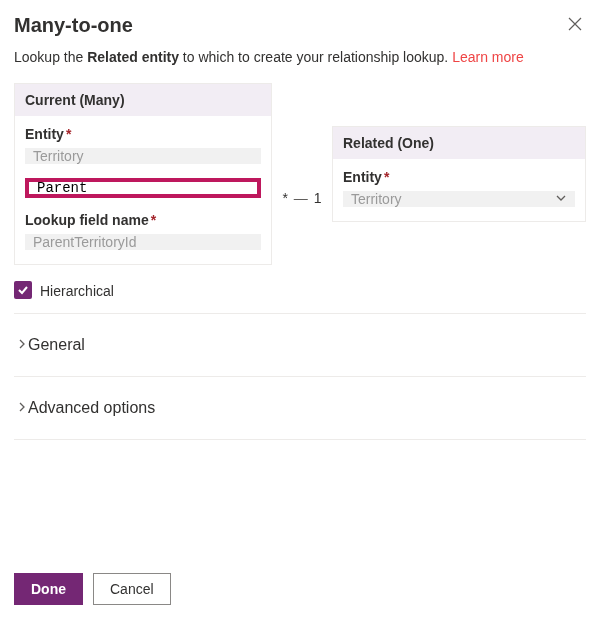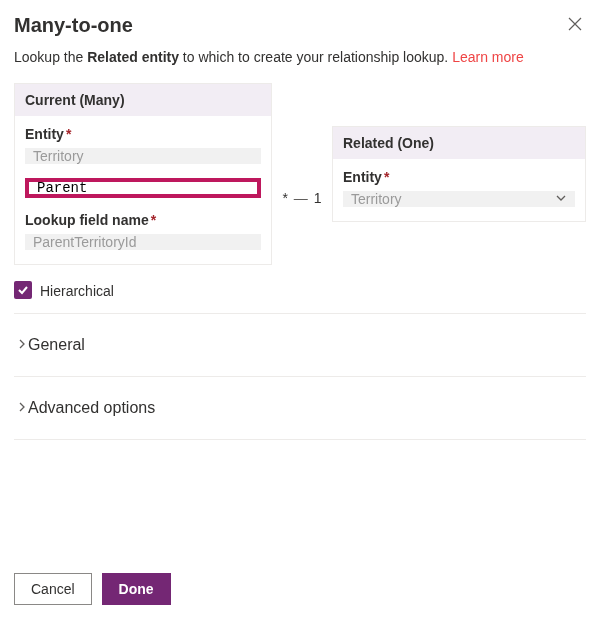--- a/index.html
+++ b/index.html
@@ -175,15 +175,15 @@
     <svg width="12" height="12" viewBox="0 0 12 12">
         <path d="M4 2 L8 6 L4 10" stroke="#605e5c" stroke-width="1.3" fill="none"></path>
       </svg>
   </span>
   <span class="accordion-title">Advanced options</span>
 </div>
 
 <hr class="sep">
 
 <div class="footer">
+  <button class="btn btn-primary">Done</button>
   <button class="btn btn-default">Cancel</button>
-  <button class="btn btn-primary">Done</button>
 </div>
 
 </body></html>

